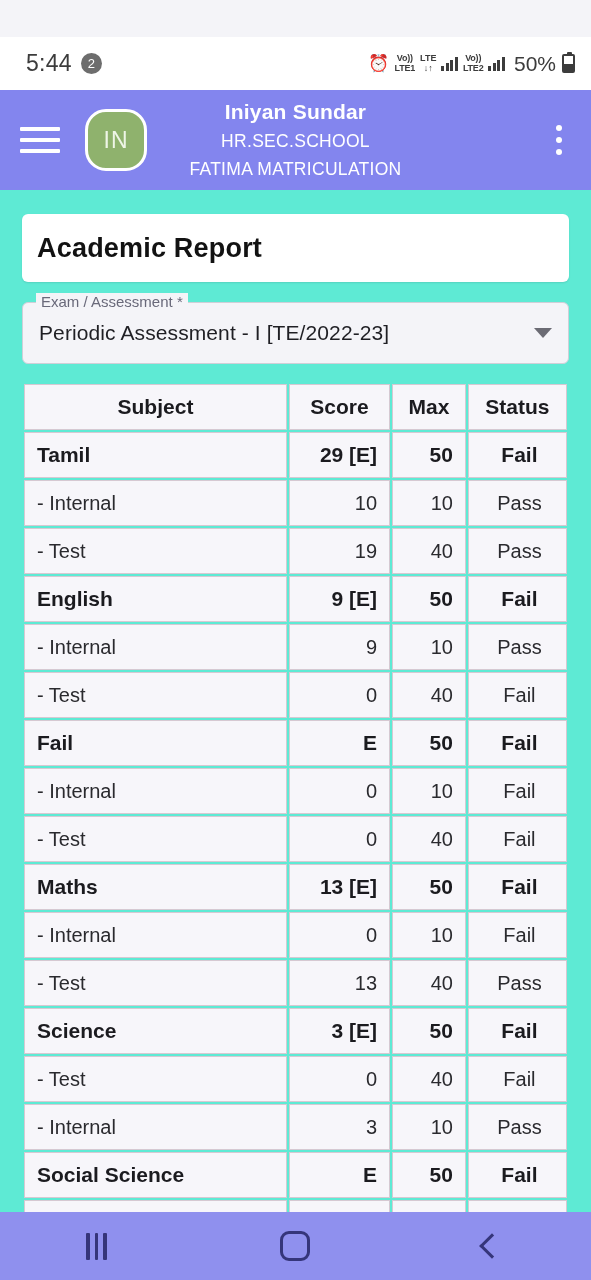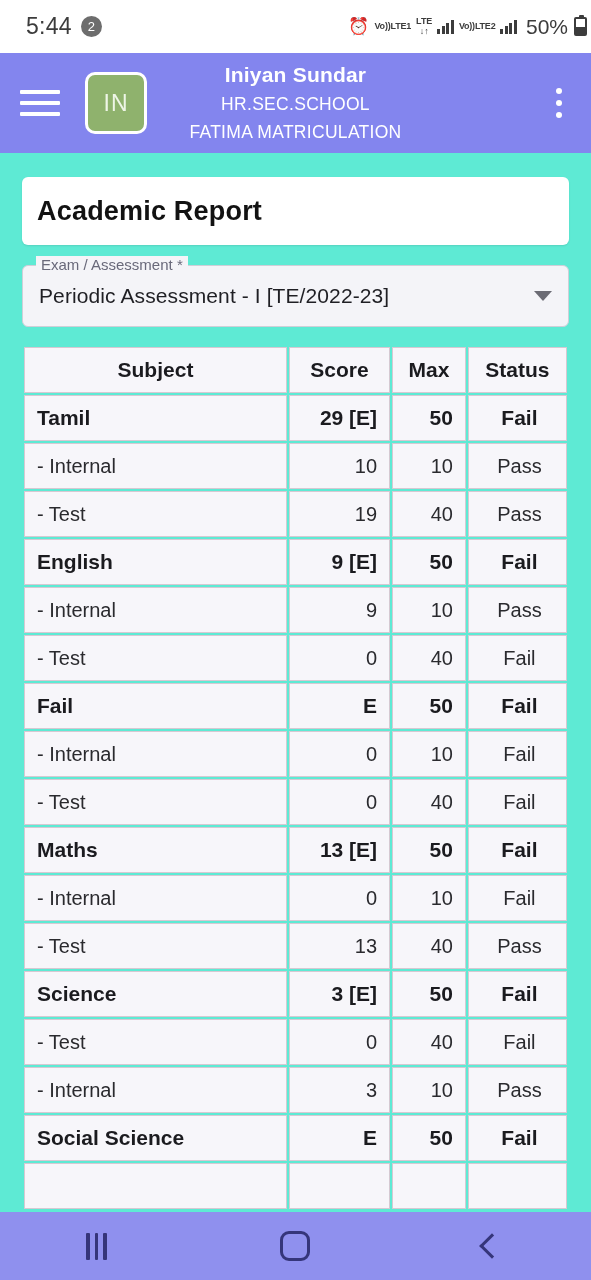--- a/index.html
+++ b/index.html
@@ -8,34 +8,35 @@
     font-family:"Liberation Sans", sans-serif;
     background:#f4f4f8;
     color:#1b1b1f;
   }
 
   
   .statusbar{
     height:53px; width:591px;
     background:#ffffff;
     display:flex; align-items:center;
-    padding:0 4px 0 26px;
+    padding:0 16px 0 26px;
     color:#4a4a4a;
+    margin-top:37px;
   }
   .sb-left{ display:flex; align-items:center; gap:9px; }
   .sb-time{ font-size:23px; letter-spacing:.3px; color:#3c3c3c; }
   .sb-badge{
     width:21px; height:21px; border-radius:50%;
     background:#6d6d6d; color:#fff;
     font-size:13px; display:flex; align-items:center; justify-content:center;
   }
   .sb-right{ margin-left:auto; display:flex; align-items:center; gap:5px; }
   .sb-icon{ display:flex; align-items:center; }
   .alarm{ font-size:17px; color:#3c3c3c; line-height:1; }
-  .volte{ display:flex; flex-direction:row; align-items:center; line-height:1.02; }
+  .volte{ display:flex; flex-direction:column; align-items:center; line-height:1.02; }
   .volte b{ font-size:9px; font-weight:700; color:#3c3c3c; letter-spacing:-.2px; }
   .volte i{ font-size:9px; font-style:normal; font-weight:700; color:#3c3c3c; letter-spacing:-.2px; }
   .lte-updown{ display:flex; flex-direction:column; align-items:center; line-height:1.02; }
   .lte-updown b{ font-size:9px; font-weight:700; color:#3c3c3c; }
   .lte-updown i{ font-size:9px; font-style:normal; color:#3c3c3c; }
   .bars{ display:flex; align-items:flex-end; gap:1.5px; height:14px; }
   .bars span{ width:3px; background:#3c3c3c; display:block; }
   .bars span:nth-child(1){ height:5px; }
   .bars span:nth-child(2){ height:8px; }
   .bars span:nth-child(3){ height:11px; }
@@ -59,21 +60,21 @@
     height:100px; width:591px;
     background:#8385ee;
     display:flex; align-items:center;
     padding:0 18px 0 20px;
     position:relative;
   }
   .hamburger{ width:40px; display:flex; flex-direction:column; gap:7px; cursor:pointer; }
   .hamburger span{ display:block; height:4px; background:#fff; border-radius:1px; }
   .avatar{
     width:62px; height:62px; margin-left:25px;
-    background:#8fb26d; border:3px solid #fff; border-radius:10px;
+    background:#8fb26d; border:3px solid #fff; border-radius:21px;
     display:flex; align-items:center; justify-content:center;
     color:#eef5e6; font-size:23px; letter-spacing:1px;
   }
   .titles{
     position:absolute; left:0; right:0; top:0; bottom:0;
     display:flex; flex-direction:column; align-items:center; justify-content:center;
     pointer-events:none; color:#ffffff;
   }
   .t-name{ font-size:21px; font-weight:700; letter-spacing:.2px; line-height:1.45; }
   .t-school{ font-size:17.5px; font-weight:400; letter-spacing:.3px; line-height:1.6; }

